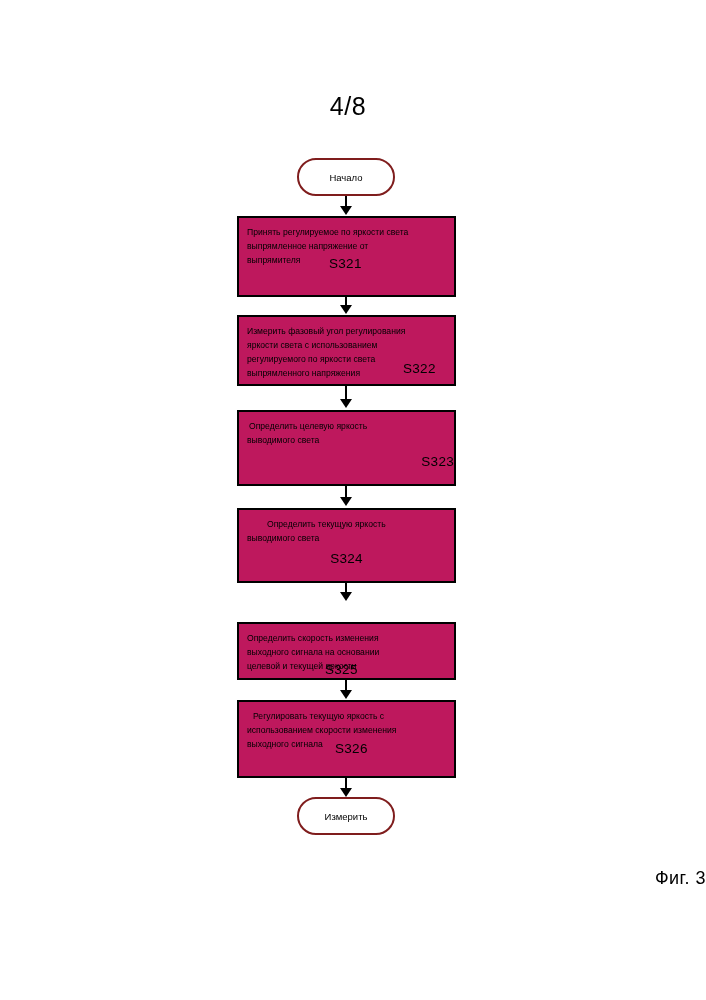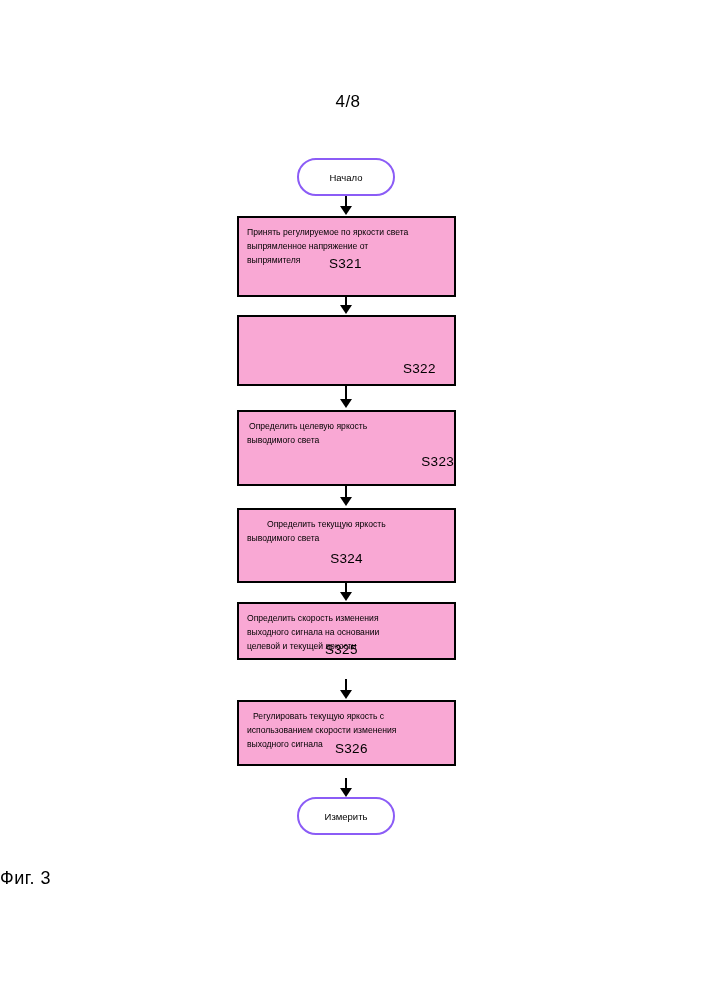--- a/index.html
+++ b/index.html
@@ -15,70 +15,70 @@
     color: #000000;
     overflow: hidden;
   }
 
   .page-number {
     position: absolute;
     top: 92px;
     left: 0;
     width: 696px;
     text-align: center;
-    font-size: 17px;
+    font-size: 25px;
     letter-spacing: 0.5px;
   }
 
   .figure-caption {
     position: absolute;
     top: 868px;
     left: 0;
     width: 706px;
-    text-align: left;
+    text-align: right;
     font-size: 18px;
     letter-spacing: 0.5px;
   }
 
   .flow {
     position: absolute;
     left: 0;
     top: 0;
     width: 706px;
     height: 1000px;
   }
 
   
   .terminator {
     position: absolute;
     left: 297px;
     width: 98px;
     height: 38px;
-    border: 2px solid #8b5cf6;
+    border: 2px solid #7f1d1d;
     border-radius: 19px;
     box-sizing: border-box;
     display: flex;
     align-items: center;
     justify-content: center;
     background: #fff;
   }
   .terminator .term-label {
     font-size: 9.5px;
   }
   #node-start { top: 158px; }
   #node-end   { top: 797px; }
 
   
   .process {
     position: absolute;
     left: 237px;
     width: 219px;
     border: 2px solid #000;
     box-sizing: border-box;
-    background: #f9a8d4;
+    background: #be185d;
   }
   .process .body {
     position: absolute;
     left: 8px;
     right: 6px;
     top: 7px;
     font-size: 8.6px;
     line-height: 14px;
   }
   .process .body .ln { white-space: nowrap; }
@@ -87,22 +87,22 @@
     position: absolute;
     font-size: 13.5px;
     letter-spacing: 0.3px;
   }
 
   
   #box-s321 { top: 216px; height: 81px; }
   #box-s322 { top: 315px; height: 71px; }
   #box-s323 { top: 410px; height: 76px; }
   #box-s324 { top: 508px; height: 75px; }
-  #box-s325 { top: 602px; height: 58px; }
-  #box-s326 { top: 700px; height: 66px; }
+  #box-s325 { top: 622px; height: 58px; }
+  #box-s326 { top: 700px; height: 78px; }
 
   
   #box-s321 .step-label { left: 90px; top: 38px; }
   #box-s322 .step-label { left: 164px; top: 44px; }
   #box-s323 .step-label { left: 0; right: 0; top: 42px; text-align: right; }
   #box-s324 .step-label { left: 0; right: 0; top: 41px; text-align: center; }
   #box-s325 .step-label { left: 86px; top: 38px; }
   #box-s326 .step-label { left: 96px; top: 39px; }
 
   
@@ -147,20 +147,26 @@
       <div class="ln">выпрямленное напряжение от</div>
       <div class="ln">выпрямителя</div>
     </div>
     <div class="step-label">S321</div>
   </div>
 
   <div class="connector" style="top:297px; height:10px;"></div>
   <div class="arrowhead" style="top:305px;"></div>
 
   <div class="process" id="box-s322">
+    <div class="body">
+      <div class="ln">Измерить фазовый угол регулирования</div>
+      <div class="ln">яркости света с использованием</div>
+      <div class="ln">регулируемого по яркости света</div>
+      <div class="ln">выпрямленного напряжения</div>
+    </div>
     <div class="step-label">S322</div>
   </div>
 
   <div class="connector" style="top:386px; height:13px;"></div>
   <div class="arrowhead" style="top:399px;"></div>
 
   <div class="process" id="box-s323">
     <div class="body">
       <div class="ln">Определить целевую яркость</div>
       <div class="ln">выводимого света</div>

